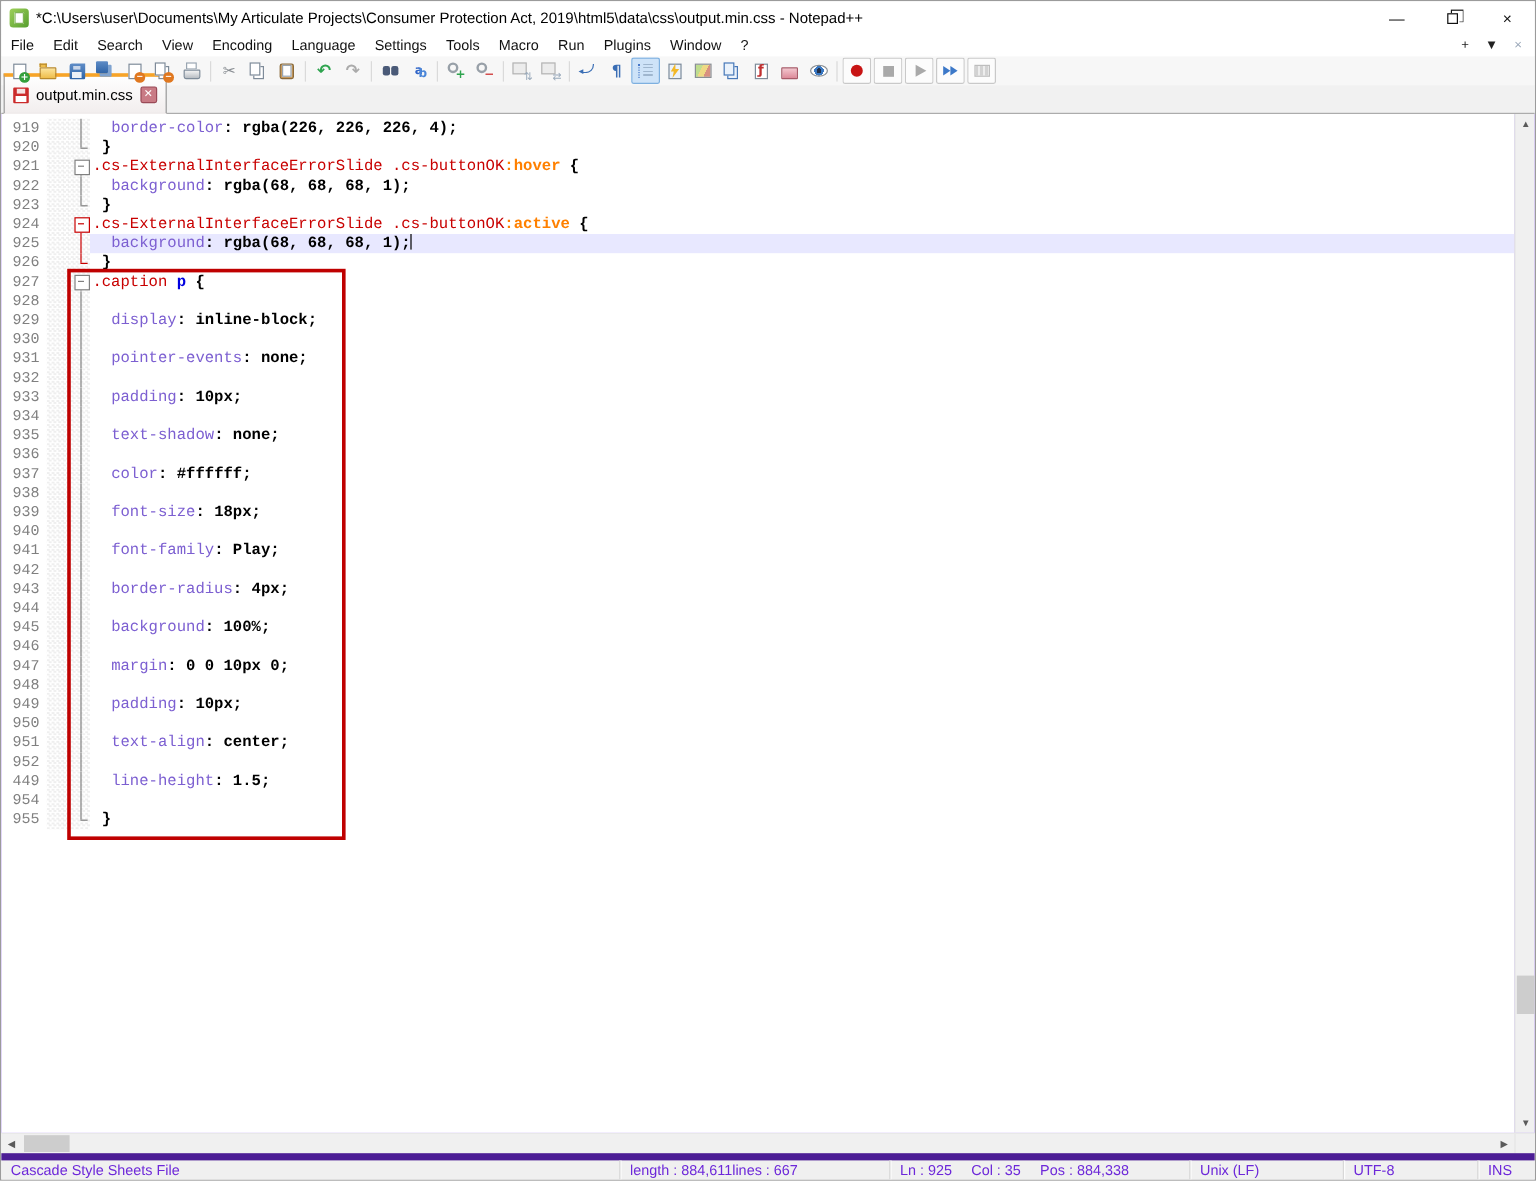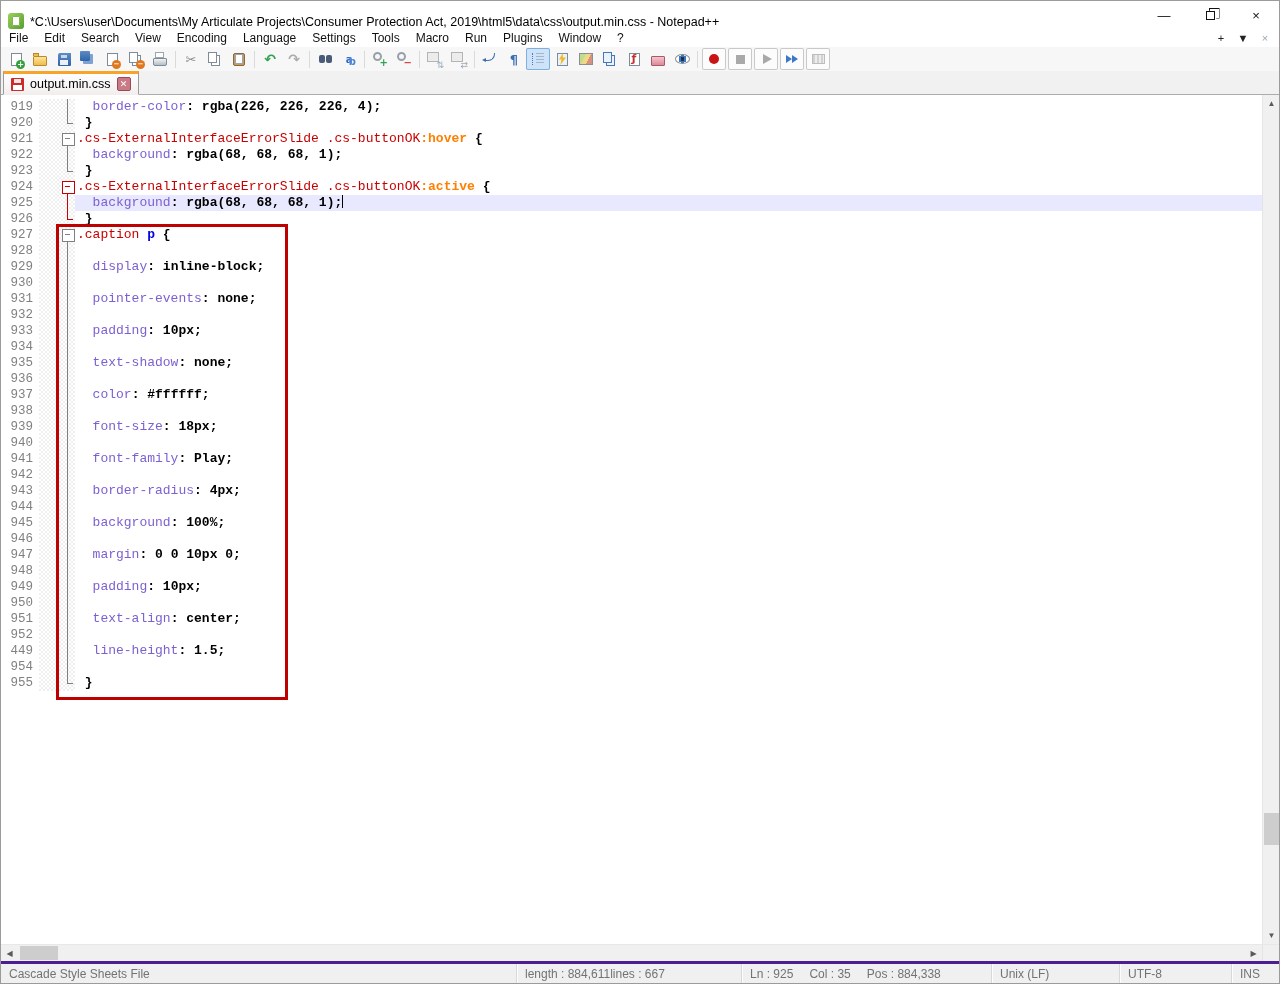--- a/index.html
+++ b/index.html
@@ -4,21 +4,21 @@
 <style>
   :root{
     --selector:#C80000; --pseudo:#FF8000; --element:#0000E0; --property:#7C5FD1;
     --line_highlight:#E8E8FF; --annotation:#BF0000; --tab_accent:#F7A428;
   }
   *{box-sizing:border-box;margin:0;padding:0}
   body{font-family:"Liberation Sans",sans-serif;background:#d0d0d0}
   #window{width:1280px;height:984px;border:1px solid #9B9B9B;background:#fff;display:flex;flex-direction:column;overflow:hidden}
 
   
-  .titlebar{height:28px;display:flex;align-items:flex-end;background:#fff;padding-left:7px;gap:6px;flex:none}
+  .titlebar{height:28px;display:flex;align-items:center;background:#fff;padding-left:7px;gap:6px;flex:none}
   .logo{width:16px;height:16px;border-radius:3px;background:linear-gradient(135deg,#9ED05A,#569E2E);position:relative;flex:none}
   .logo::after{content:"";position:absolute;left:4px;top:3px;width:8px;height:10px;background:#fff;border-radius:1px;box-shadow:inset 0 0 0 1px #7FB356}
   .title{font-size:12.5px;color:#000;flex:1;white-space:nowrap;overflow:hidden}
   .wbtns{display:flex;height:100%;flex:none}
   .wbtn{width:46px;height:100%;display:flex;align-items:center;justify-content:center;font-size:13px;color:#111}
   .restore-glyph{width:9px;height:9px;border:1px solid #111;background:#fff;position:relative}
   .restore-glyph::before{content:"";position:absolute;left:2px;top:-4px;width:9px;height:9px;border:1px solid #111;border-left-width:1px;background:transparent;clip-path:polygon(0 0,100% 0,100% 100%,70% 100%,70% 30%,0 30%)}
 
   
   .menubar{height:18px;display:flex;align-items:center;background:#fff;font-size:12px;flex:none}
@@ -76,21 +76,21 @@
   .i-workspace-folder::before{content:"";width:14px;height:10px;background:linear-gradient(#F3C6CE,#DD8A99);border:1px solid #A85A68;border-radius:1px;margin-top:3px}
   .i-monitoring-eye::before{content:"";width:15px;height:10px;border-radius:50%;background:radial-gradient(circle at 50% 50%,#223048 0 2px,#3A78C2 2px 4px,#fff 4px);border:1px solid #8A8F94}
   .i-macro-record::before{content:"";width:10px;height:10px;border-radius:50%;background:#C81414}
   .i-macro-stop::before{content:"";width:9px;height:9px;background:#A9A9A9}
   .i-macro-play::before{content:"";width:0;height:0;border-left:9px solid #A9A9A9;border-top:5px solid transparent;border-bottom:5px solid transparent;margin-left:2px}
   .i-macro-run-multiple::before,.i-macro-run-multiple::after{content:"";width:0;height:0;border-left:6px solid #3C78C8;border-top:4px solid transparent;border-bottom:4px solid transparent}
   .i-macro-save::before{content:"";width:13px;height:10px;background:repeating-linear-gradient(90deg,#D2D2D2 0 2px,#EDEDED 2px 4px);border:1px solid #BDBDBD}
 
   
   .tabbar{height:24px;background:#F1F1F1;display:flex;align-items:flex-end;border-bottom:1px solid #ACACAC;flex:none}
-  .tab{height:24px;margin-left:2px;margin-bottom:-1px;display:flex;align-items:center;gap:6px;padding:0 7px;background:linear-gradient(#FEFEFE,#F2EEEE);border:1px solid #9A9A9A;border-bottom:1px solid #F2EEEE;border-top:3px solid var(--tab_accent);font-size:12.5px;color:#000}
+  .tab{height:34px;margin-left:2px;margin-bottom:-1px;display:flex;align-items:center;gap:6px;padding:0 7px;background:linear-gradient(#FEFEFE,#F2EEEE);border:1px solid #9A9A9A;border-bottom:1px solid #F2EEEE;border-top:3px solid var(--tab_accent);font-size:12.5px;color:#000}
   .tabsave{width:13px;height:13px;background:#CB2B2B;border-radius:1px;position:relative;flex:none}
   .tabsave::before{content:"";position:absolute;left:3px;top:1px;width:7px;height:4px;background:#F5E2E2}
   .tabsave::after{content:"";position:absolute;left:2px;bottom:1px;width:9px;height:5px;background:#fff}
   .tabclose{width:14px;height:14px;background:#C97B85;border:1px solid #9A4A57;border-radius:2px;color:#fff;font:bold 9px/12px "DejaVu Sans",sans-serif;text-align:center;flex:none}
 
   
   .editorwrap{flex:1;display:flex;min-height:0;background:#8b5cf6}
   .editor{flex:1;position:relative;overflow:hidden;background:#fff}
   .lines{padding-top:4px}
   .line{display:flex;height:16px;align-items:stretch}
@@ -123,21 +123,21 @@
   .varr.up{top:0}.varr.down{bottom:0}
   .vthumb{position:absolute;left:1px;width:15px;top:718px;height:32px;background:#CDCDCD}
   .hscrollrow{height:17px;flex:none;display:flex;background:#F0F0F0;border-top:1px solid #E8E8E8}
   .hscroll{flex:1;position:relative}
   .harr{position:absolute;top:0;width:17px;height:16px;display:flex;align-items:center;justify-content:center;color:#5A5A5A;font-size:8px}
   .harr.left{left:0}.harr.right{right:0}
   .hthumb{position:absolute;left:19px;top:1px;width:38px;height:14px;background:#CDCDCD}
   .corner{width:17px;flex:none;background:#F0F0F0;border-left:1px solid #E4E4E4}
 
   
-  .statusbar{height:22px;flex:none;background:#F0F0F0;border-top:3px solid #4c1d95;display:flex;align-items:stretch;font-size:12px;color:#737373}
+  .statusbar{height:22px;flex:none;background:#F0F0F0;border-top:6px solid #4c1d95;display:flex;align-items:stretch;font-size:12px;color:#6d28d9}
   .sb{display:flex;align-items:center;padding:0 8px;border-left:1px solid #D8D8D8;box-shadow:inset 1px 0 0 #FDFDFD}
   .sb:first-child{border-left:none;box-shadow:none;flex:1}
   .sb .fld{white-space:nowrap}
   .sb2{width:225px;}
   .sb3{width:250px;gap:16px}
   .sb4{width:128px}
   .sb5{width:112px}
   .sb6{width:48px}
 </style>
 </head>

